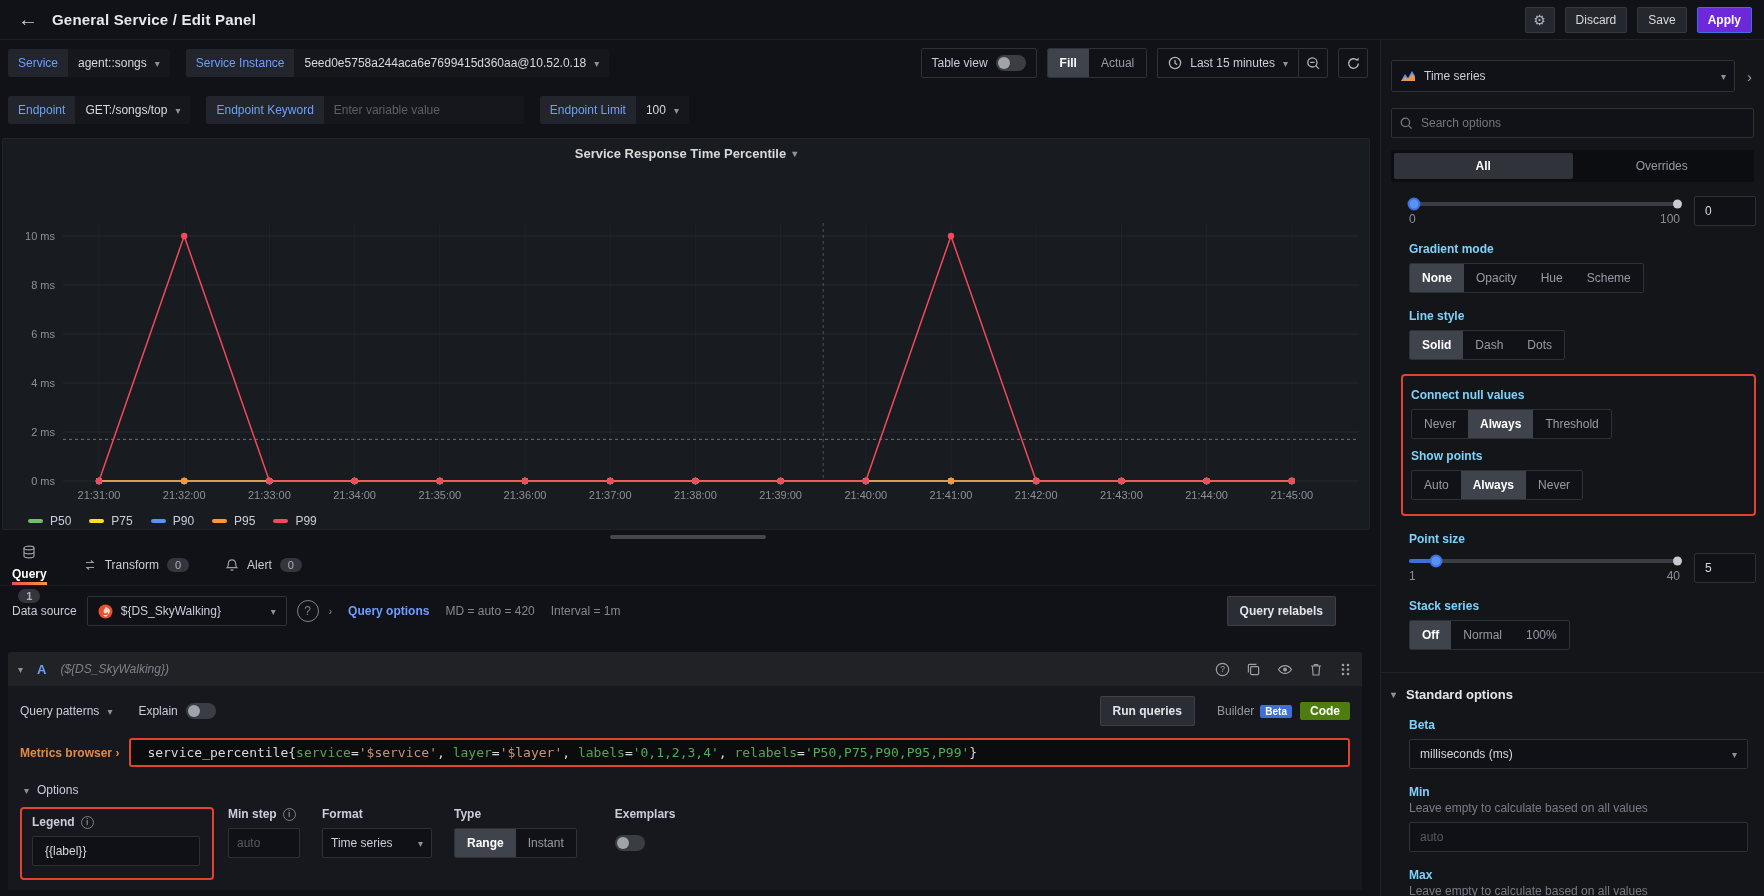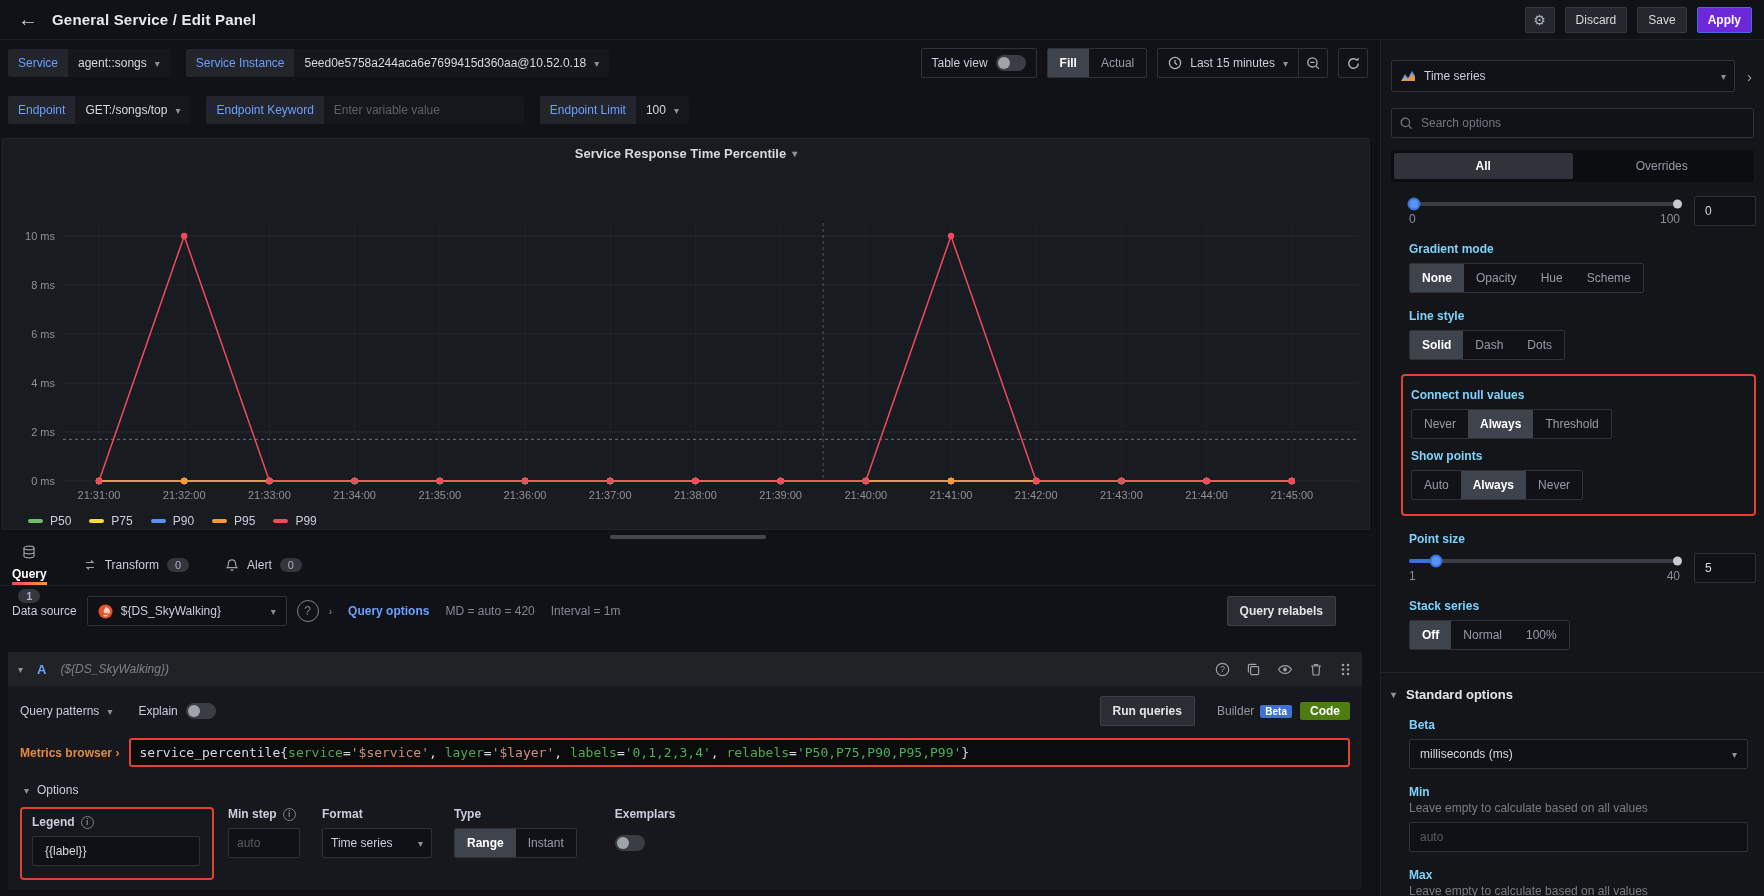--- a/index.html
+++ b/index.html
@@ -102,21 +102,21 @@
   #qp-right { margin-left:auto; display:flex; align-items:center; gap:14px; }
   #builder-group { display:flex; align-items:center; height:24px; }
   #builder-seg { display:flex; align-items:center; gap:6px; padding:0 8px; color:rgba(204,204,220,.7); cursor:pointer; }
   .beta-badge { background:#3d71d9; color:#fff; font-size:10px; font-weight:700;
     border-radius:2px; padding:1px 5px; }
   #code-seg { padding:2px 10px; background:#4d7c0f; border-radius:2px; color:#fff; font-weight:700; cursor:pointer; }
 
   #metrics-row { display:flex; align-items:center; margin-top:12px; gap:10px; }
   #metrics-browser { color:#e58940; font-weight:700; white-space:nowrap; cursor:pointer; }
   #expr-box { flex:1; background:#0b0c0e; border:2px solid #e0432f; border-radius:3px;
-    padding:5px 8px; font-size:13px; }
+    padding:5px 16px; font-size:13px; }
   .c-p { color:#d8d9da; } .c-k { color:#56a64b; } .c-s { color:#ce9178; } .c-g { color:#4fae58; }
 
   #opts-hdr { display:flex; align-items:center; gap:8px; margin:16px 0 0 4px; color:#ccccdc; cursor:pointer; }
   #opts-fields { display:flex; align-items:flex-start; margin-top:10px; padding-bottom:10px; }
   .field { margin-right:22px; }
   .field-label { display:flex; align-items:center; gap:6px; color:#ccccdc; font-weight:700; margin-bottom:7px; }
   .info-i { width:13px; height:13px; border-radius:50%; border:1px solid #7b8087; color:#7b8087;
     font-size:9px; display:inline-flex; align-items:center; justify-content:center; }
   .f-input { height:30px; background:#0f1116; border:1px solid #2c3235; border-radius:2px;
     color:#d8d9da; padding:0 8px; font-size:12px; }

